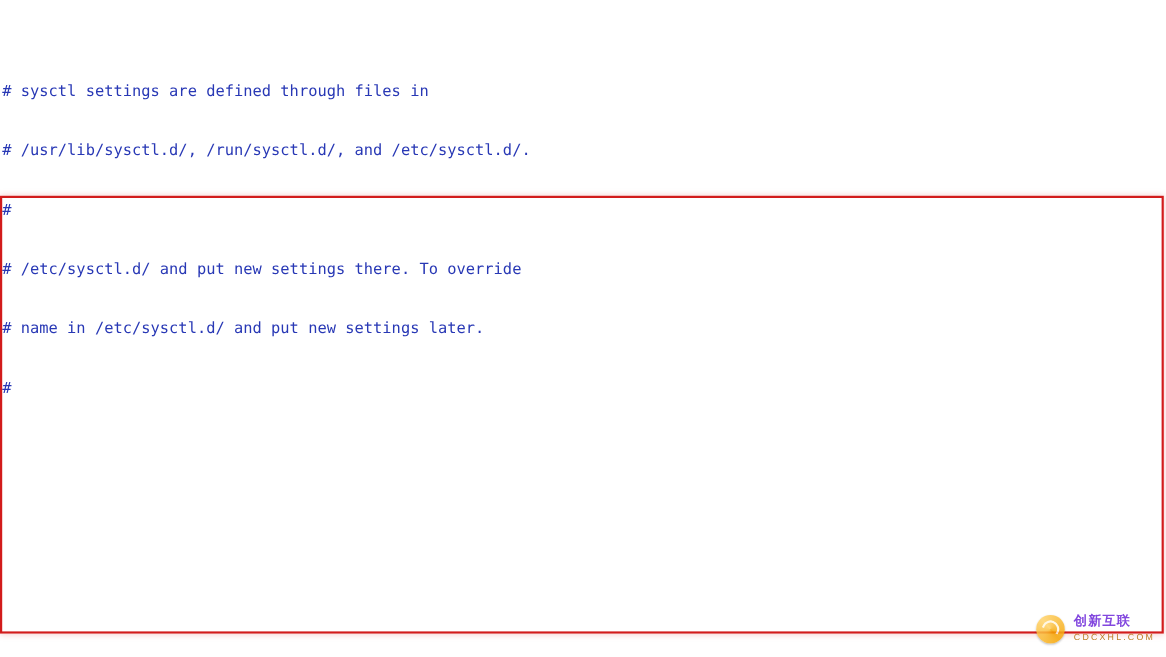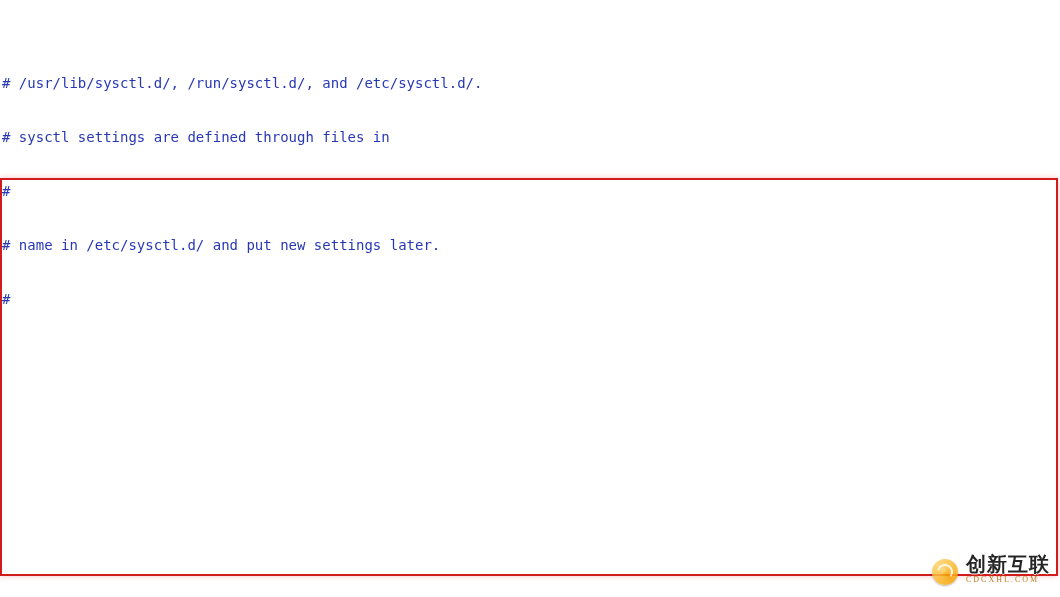--- a/index.html
+++ b/index.html
@@ -57,44 +57,45 @@
     content: "";
     position: absolute;
     inset: 5px;
     border-radius: 50%;
     border: 2px solid #fff6e0;
     transform: rotate(25deg);
     clip-path: polygon(0 0, 100% 0, 100% 60%, 0 60%);
   }
   .watermark .brand-main {
     font-family: "Microsoft YaHei", "PingFang SC", sans-serif;
-    font-size: 20px;
+    font-size: 12px;
     font-weight: 700;
-    color: #000000;
+    color: #6d28d9;
     letter-spacing: 1px;
     text-shadow: 0 1px 0 #fff;
   }
   .watermark .brand-sub {
-    font-family: Liberation Serif, serif;
+    font-family: Liberation Sans, sans-serif;
     font-size: 8px;
     letter-spacing: 2px;
     color: #b06800;
     margin-top: -2px;
   }
   .watermark .brand-col { display:flex; flex-direction:column; align-items:flex-start; }
 </style>
 </head>
 <body>
 
 <div class="term">
 
   
+  <span class="line c-blue-dk"># sysctl settings are defined through files in</span>
   <span class="line c-blue-dk"># /usr/lib/sysctl.d/, /run/sysctl.d/, and /etc/sysctl.d/.</span>
-  <span class="line c-blue-dk"># sysctl settings are defined through files in</span>
   <span class="line c-blue-dk">#</span>
+  <span class="line c-blue-dk"># /etc/sysctl.d/ and put new settings there. To override</span>
   <span class="line c-blue-dk"># name in /etc/sysctl.d/ and put new settings later.</span>
   <span class="line c-blue-dk">#</span>
 
   
   
   
 
   
   
 

